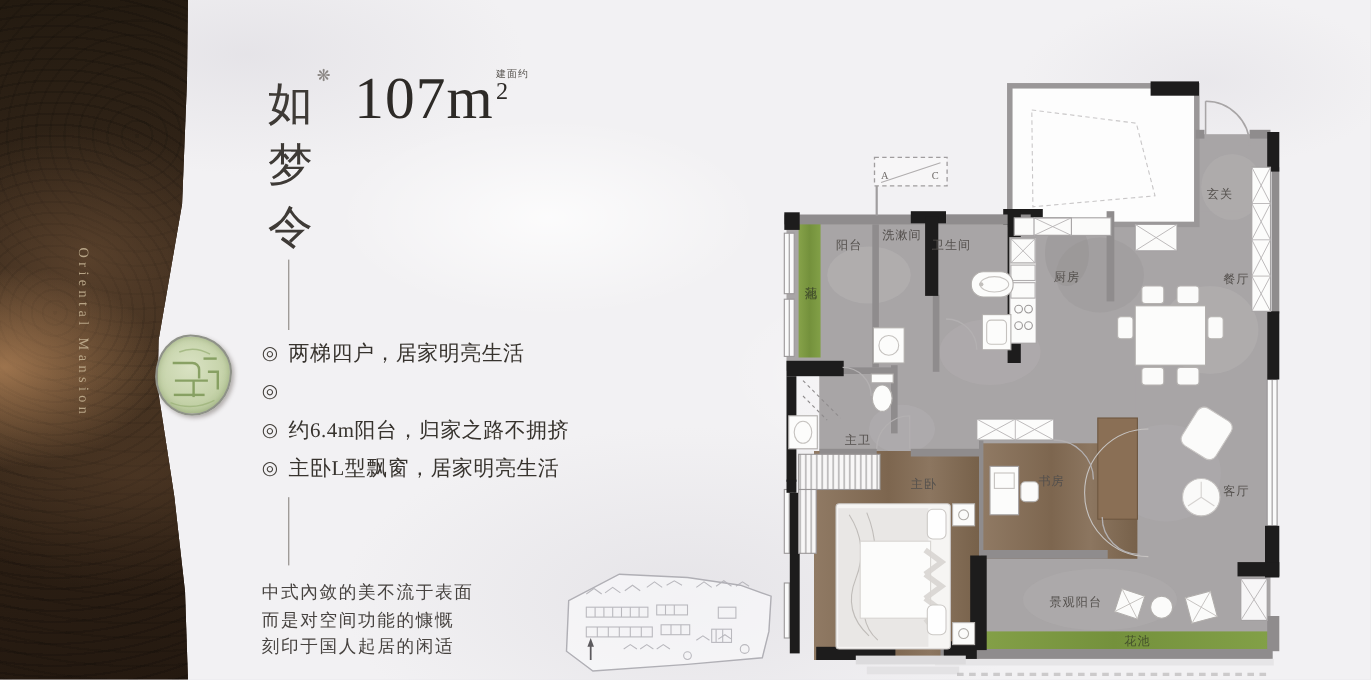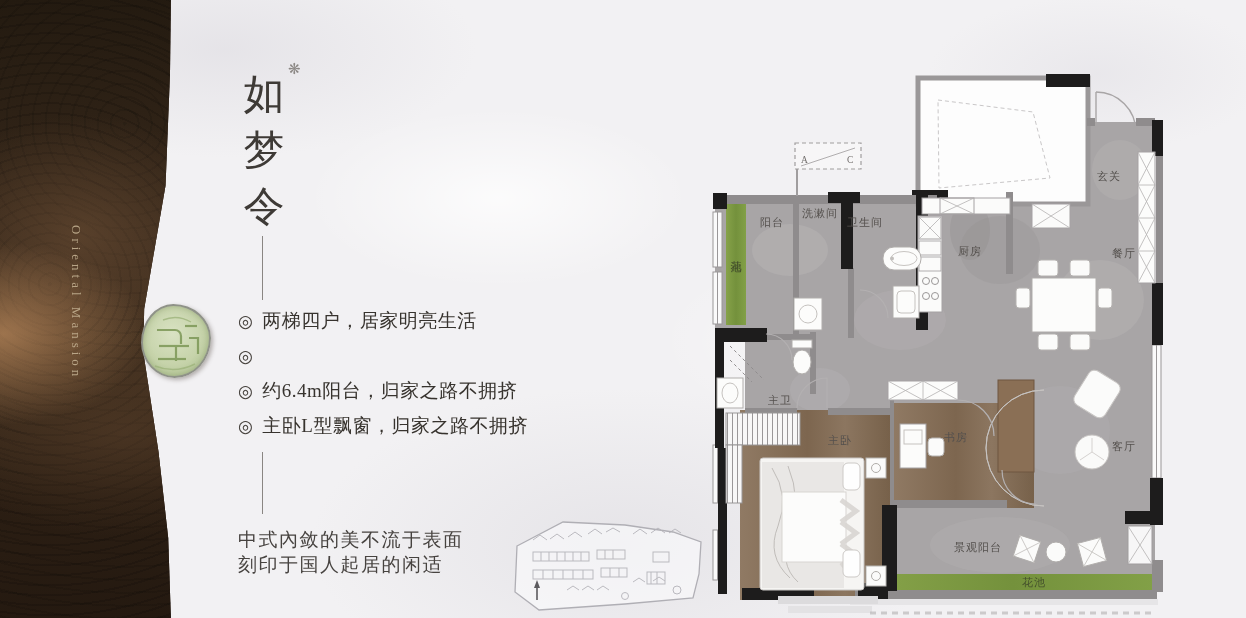--- a/index.html
+++ b/index.html
@@ -52,21 +52,21 @@
   .area .num{font-size:54px;line-height:54px;letter-spacing:1px;}
   .supwrap{display:inline-block;vertical-align:top;margin-left:2px;}
   .pref{display:block;font-size:9px;color:#55514d;letter-spacing:1px;line-height:10px;}
   .sup2{display:block;font-size:22px;line-height:22px;color:#2d2a27;}
   
   .features{position:absolute;left:238px;top:303px;margin:0;padding:0;list-style:none;}
   .features li{display:flex;align-items:center;height:35px;font-size:19px;color:#37332e;letter-spacing:.5px;white-space:nowrap;}
   .bullet{font-size:17px;margin-right:9px;color:#45413c;font-family:"DejaVu Sans",sans-serif;}
   
   .desc{position:absolute;left:238px;top:528px;}
-  .desc div{font-size:19px;line-height:24.5px;color:#474340;letter-spacing:1.5px;white-space:nowrap;}
+  .desc div{font-size:16px;line-height:24.5px;color:#474340;letter-spacing:1.5px;white-space:nowrap;}
   
   .siteplan{position:absolute;left:505px;top:512px;}
   .fp{position:absolute;left:700px;top:0;}
   .fp-label{font-family:"Liberation Serif","DejaVu Serif",serif;font-size:11px;fill:#54504d;letter-spacing:1px;}
   .fp-label.small{font-size:9.5px;fill:#716d6b;}
   .fp-label.green{fill:#44502c;}
 </style>
 </head>
 <body>
 
@@ -94,42 +94,46 @@
   </div>
 
   <div class="title">
     <span class="orn">❋</span>
     <span class="tchar">如</span>
     <span class="tchar">梦</span>
     <span class="tchar">令</span>
   </div>
   <div class="vline v1"></div>
 
+  <div class="area">
+    <span class="num">107m</span><span class="supwrap"><span class="pref">建面约</span><span class="sup2">2</span></span>
+  </div>
 
   <ul class="features">
     <li>
         <span class="bullet">◎</span>
         <span>两梯四户，居家明亮生活</span>
       </li>
     <li>
         <span class="bullet">◎</span>
       </li>
     <li>
         <span class="bullet">◎</span>
         <span>约6.4m阳台，归家之路不拥挤</span>
       </li>
     <li>
         <span class="bullet">◎</span>
-        <span>主卧L型飘窗，归家之路不拥挤</span>
+        <span>主卧L型飘窗，居家明亮生活</span>
       </li>
   </ul>
   <div class="vline v2"></div>
 
   <div class="desc">
     <div>中式內敛的美不流于表面</div>
+    <div>而是对空间功能的慷慨</div>
     <div>刻印于国人起居的闲适</div>
   </div>
 
   <svg class="siteplan" width="205" height="106" viewBox="0 0 205 106">
     <polygon points="12,34 58,10 120,13 168,20 196,30 194,62 188,86 120,92 34,98 10,80" fill="rgba(252,252,253,.6)" stroke="#b0afb5" stroke-width="1.3"></polygon>
     <g fill="none" stroke="#b4b3b9" stroke-width="1" opacity=".9">
       <path d="M28 28 l7 -5 l7 5 m3 -1 l7 -5 l7 5 m4 -2 l7 -5 l7 5 m6 -3 l7 -5 l7 5 m4 -2 l7 -4 l7 4"></path>
       <path d="M128 22 l7 -5 l7 5 m4 -1 l7 -5 l7 5 m4 0 l6 -4 l6 4"></path>
       <rect x="28" y="40" width="56" height="9"></rect>
         <path d="M36 40 v9 M44 40 v9 M52 40 v9 M60 40 v9 M68 40 v9 M76 40 v9"></path>

